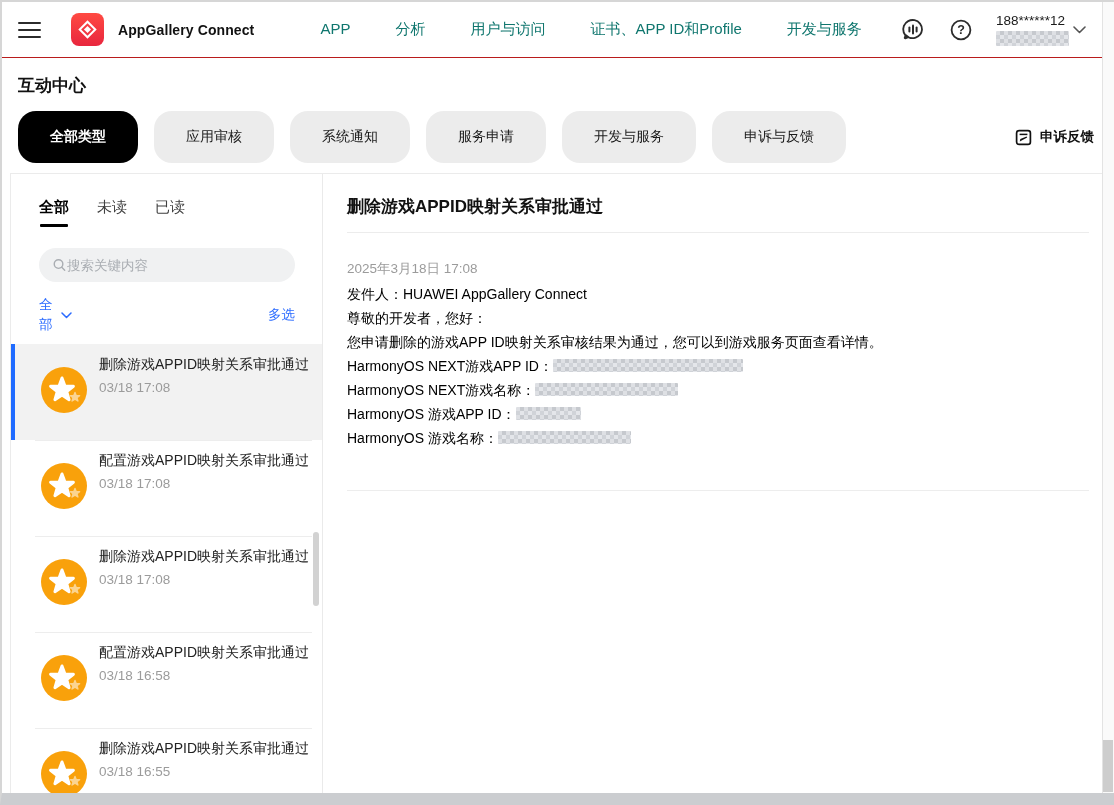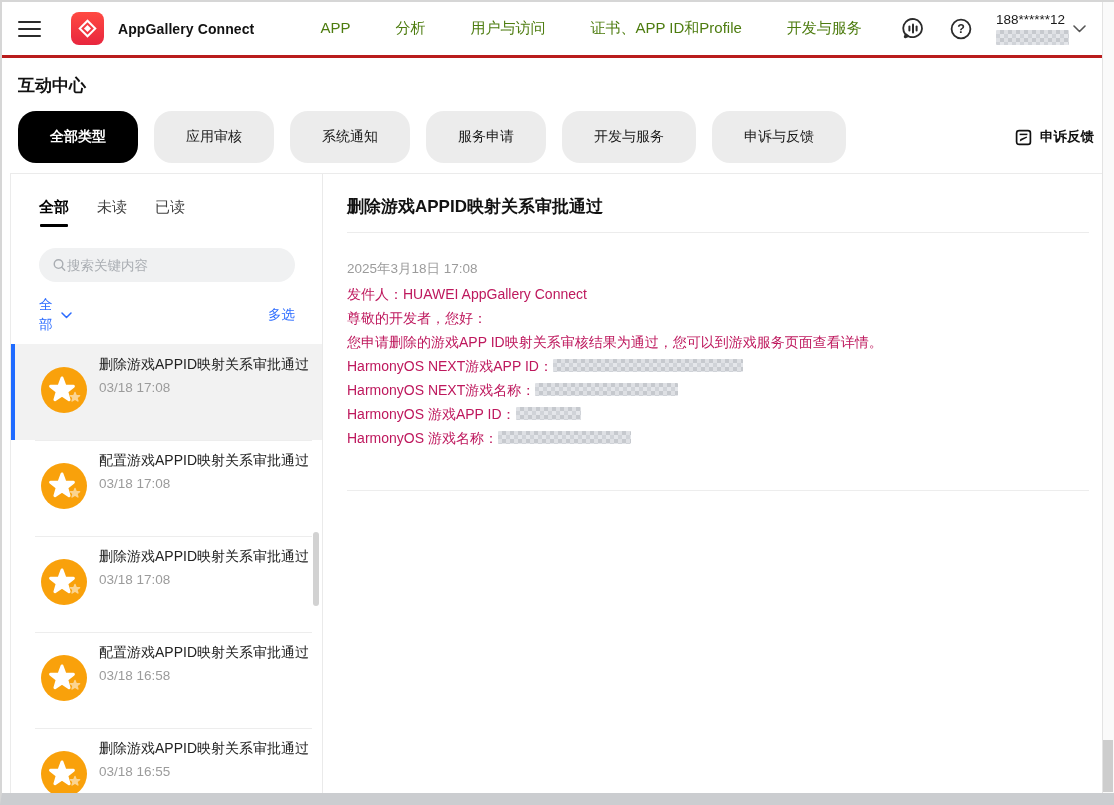--- a/index.html
+++ b/index.html
@@ -7,30 +7,30 @@
   body { font-family:"Liberation Sans","DejaVu Sans",sans-serif; }
   .window{
     position:relative; width:1114px; height:805px; background:#fff;
     border-style:solid; border-color:#d6d6d6 #cfcfcf #cbcdd0 #d6d6d6;
     border-width:2px 0 12px 2px; overflow:hidden;
   }
   
   .vscroll{ position:absolute; top:0; right:0; width:12px; height:100%; background:#fafafa; border-left:1px solid #e3e3e3;}
   .vscroll .thumb{ position:absolute; right:1px; top:738px; width:10px; height:52px; background:#cdcdcd; }
   
-  .header{ display:flex; align-items:center; height:56px; padding:0 28px 0 16px; background:#fff; border-bottom:3px solid #b91c1c; }
+  .header{ display:flex; align-items:center; height:56px; padding:0 28px 0 16px; background:#fff; border-bottom:1px solid #b91c1c; }
   .hamburger{ width:23px; height:16px; display:flex; flex-direction:column; justify-content:space-between; cursor:pointer; margin-right:30px; }
   .hamburger span{ display:block; height:2px; background:#2b2b2b; border-radius:1px; }
   .brand{ display:flex; align-items:center; gap:14px; }
   .logo{ width:33px; height:33px; border-radius:8px; background:linear-gradient(180deg,#ff4a42,#e8263e); display:flex; align-items:center; justify-content:center; }
   .diamond-outer{ width:13px; height:13px; border:2.5px solid #fff; transform:rotate(45deg); display:flex; align-items:center; justify-content:center; }
   .diamond-inner{ width:5px; height:5px; background:#fff; }
   .brand-text{ font-size:14px; font-weight:700; color:#111; letter-spacing:.1px; }
   .nav{ display:flex; gap:45px; margin-left:66px; }
-  .nav-item{ font-size:15px; color:#4d7c0f; cursor:pointer; white-space:nowrap; }
+  .nav-item{ font-size:15px; color:#0f766e; cursor:pointer; white-space:nowrap; }
   .header-right{ margin-left:auto; display:flex; align-items:center; gap:22px; }
   .icon-btn{ width:26px; height:26px; cursor:pointer; display:flex; align-items:center; justify-content:center; }
   .account{ display:flex; align-items:center; gap:4px; cursor:pointer; }
   .account-lines{ display:flex; flex-direction:column; gap:3px; }
   .account-phone{ font-size:13.5px; color:#1a1a1a; line-height:15px; }
   .mosaic{ display:inline-block; border-radius:1px;
     background-image:conic-gradient(#c6c9ce 25%,#e4e6ea 0 50%,#d0d3d8 0 75%,#dee0e4 0);
     background-size:8px 8px; }
   
   .subheader{ padding:17px 16px 0 16px; background:#fff; }
@@ -66,21 +66,21 @@
   .sel-bar{ position:absolute; left:0; top:0; width:4px; height:100%; background:#1f6bff; }
   .badge{ position:absolute; left:30px; top:23px; }
   .msg-text{ position:absolute; left:88px; top:8px; right:12px; }
   .msg-title{ font-size:14px; line-height:24px; color:#222; }
   .msg-time{ font-size:13.5px; line-height:24px; color:#9b9b9b; }
   .list-scroll-thumb{ position:absolute; right:3px; top:358px; width:6px; height:74px; border-radius:3px; background:#d2d2d2; }
   
   .content{ flex:1; padding:0 14px 0 24px; }
   .content-title{ font-size:17px; font-weight:700; color:#111; line-height:26px; margin-top:20px; padding-bottom:12px; border-bottom:1px solid #ececec; }
   .content-date{ margin-top:26px; font-size:13.5px; color:#9b9b9b; line-height:20px; }
-  .content p{ font-size:14px; color:#be185d; line-height:24px; }
+  .content p{ font-size:14px; color:#000000; line-height:24px; }
   .content .first-line{ margin-top:3px; }
   .field .mosaic{ height:13px; transform:translateY(1px); }
   .content-end-divider{ margin-top:40px; border-top:1px solid #ededed; }
   svg{ display:block; }
 </style>
 </head>
 <body>
 
 <div class="window">
 

